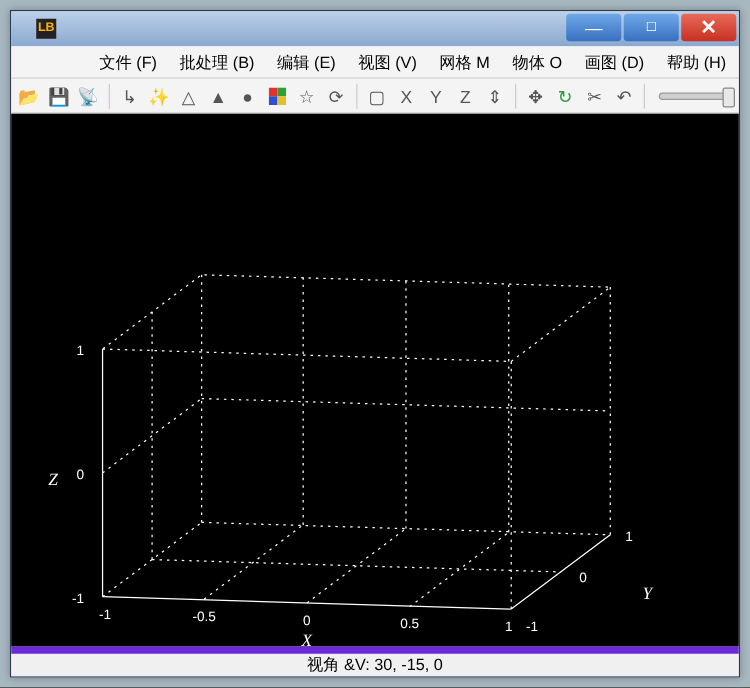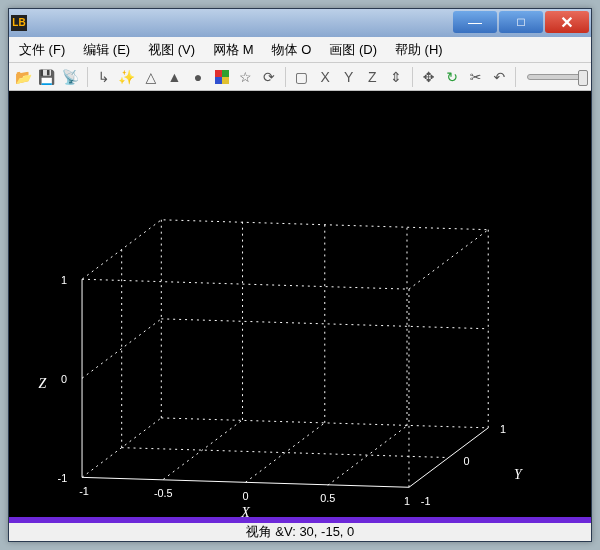--- a/index.html
+++ b/index.html
@@ -1,26 +1,26 @@
 <!DOCTYPE html>
 <html><head>
 <meta charset="utf-8">
 <style>
   * { box-sizing: border-box; margin: 0; padding: 0; }
   body { font-family: "Microsoft YaHei", "SimSun", sans-serif; font-size: 12px; background: #a8b8c0; width: 600px; height: 550px; overflow: hidden; }
   .window { position: absolute; top: 8px; left: 8px; right: 8px; bottom: 8px; border: 1px solid #2a3a50; background: #ececec; display: flex; flex-direction: column; box-shadow: 0 0 6px rgba(0,0,0,.3); }
   .titlebar { height: 28px; background: linear-gradient(#bcd0e8, #8aa8d0); display: flex; align-items: stretch; }
-  .titlebar-left { flex: 1; display: flex; align-items: center; padding-left: 2px; }
+  .titlebar-left { flex: 1; display: flex; align-items: center; padding-left: 20px; }
   .appicon { width: 16px; height: 16px; background:#222; display:flex; align-items:center; justify-content:center; color:#ffb000; font-weight:bold; font-size:10px; line-height:1; }
   .winbtns { display: flex; }
   .winbtn { width: 44px; height: 22px; margin-top:2px; margin-right:2px; display:flex; align-items:center; justify-content:center; font-family: Arial; font-size:14px; border-radius:3px; cursor:default; }
   .winbtn.min { background: linear-gradient(#6fa8e8,#3870c0); color:#fff; }
   .winbtn.max { background: linear-gradient(#6fa8e8,#3870c0); color:#fff; font-size:10px; }
   .winbtn.close { background: linear-gradient(#e86a5a,#c83020); color:#fff; font-size:16px; font-weight:bold; }
-  .menubar { height: 26px; background: #f4f4f4; border-bottom:1px solid #ccc; display:flex; align-items:center; padding: 0 6px; gap: 10px; }
+  .menubar { height: 26px; background: #f4f4f4; border-bottom:1px solid #ccc; display:flex; align-items:center; padding: 0 6px; gap: 10px; justify-content: flex-end; }
   .menuitem { padding: 2px 4px; cursor:default; white-space:nowrap; font-size:13px; }
   .toolbar { height: 28px; background:#f4f4f4; display:flex; align-items:center; padding:0 4px; gap:2px; border-bottom:1px solid #c0c0c0; }
   .tbtn { width:22px; height:22px; display:flex; align-items:center; justify-content:center; font-size:14px; color:#555; cursor:default; border:1px solid transparent; }
   .sep { width:1px; height:20px; background:#ccc; margin:0 3px; }
   .slider { flex:0 0 60px; height:6px; background:#d0d0d0; border:1px solid #999; margin-left:6px; border-radius:3px; position:relative; }
   .slider-thumb { position:absolute; right:-2px; top:-5px; width:10px; height:16px; background:#e8e8e8; border:1px solid #888; border-radius:2px; }
   .viewport { flex:1; background:#000; position:relative; overflow:hidden; }
   .statusbar { height:24px; background:#f0f0f0; border-top:6px solid #6d28d9; display:flex; align-items:center; justify-content:center; font-size:13px; }
   .axis-label { fill:#fff; font-size:14px; font-family: "Times New Roman", serif; font-style:italic; }
   .tick-label { fill:#fff; font-size:11px; font-family: Arial; }
@@ -41,20 +41,21 @@
     </div>
     <div class="winbtns">
       <div class="winbtn min">—</div>
       <div class="winbtn max">☐</div>
       <div class="winbtn close">✕</div>
     </div>
   </div>
 
   <div class="menubar">
     <div class="menuitem">文件 (F)</div>
+    <div class="menuitem">批处理 (B)</div>
     <div class="menuitem">编辑 (E)</div>
     <div class="menuitem">视图 (V)</div>
     <div class="menuitem">网格 M</div>
     <div class="menuitem">物体 O</div>
     <div class="menuitem">画图 (D)</div>
     <div class="menuitem">帮助 (H)</div>
   </div>
 
   <div class="toolbar">
     <div class="tbtn ic-open">📂</div>

